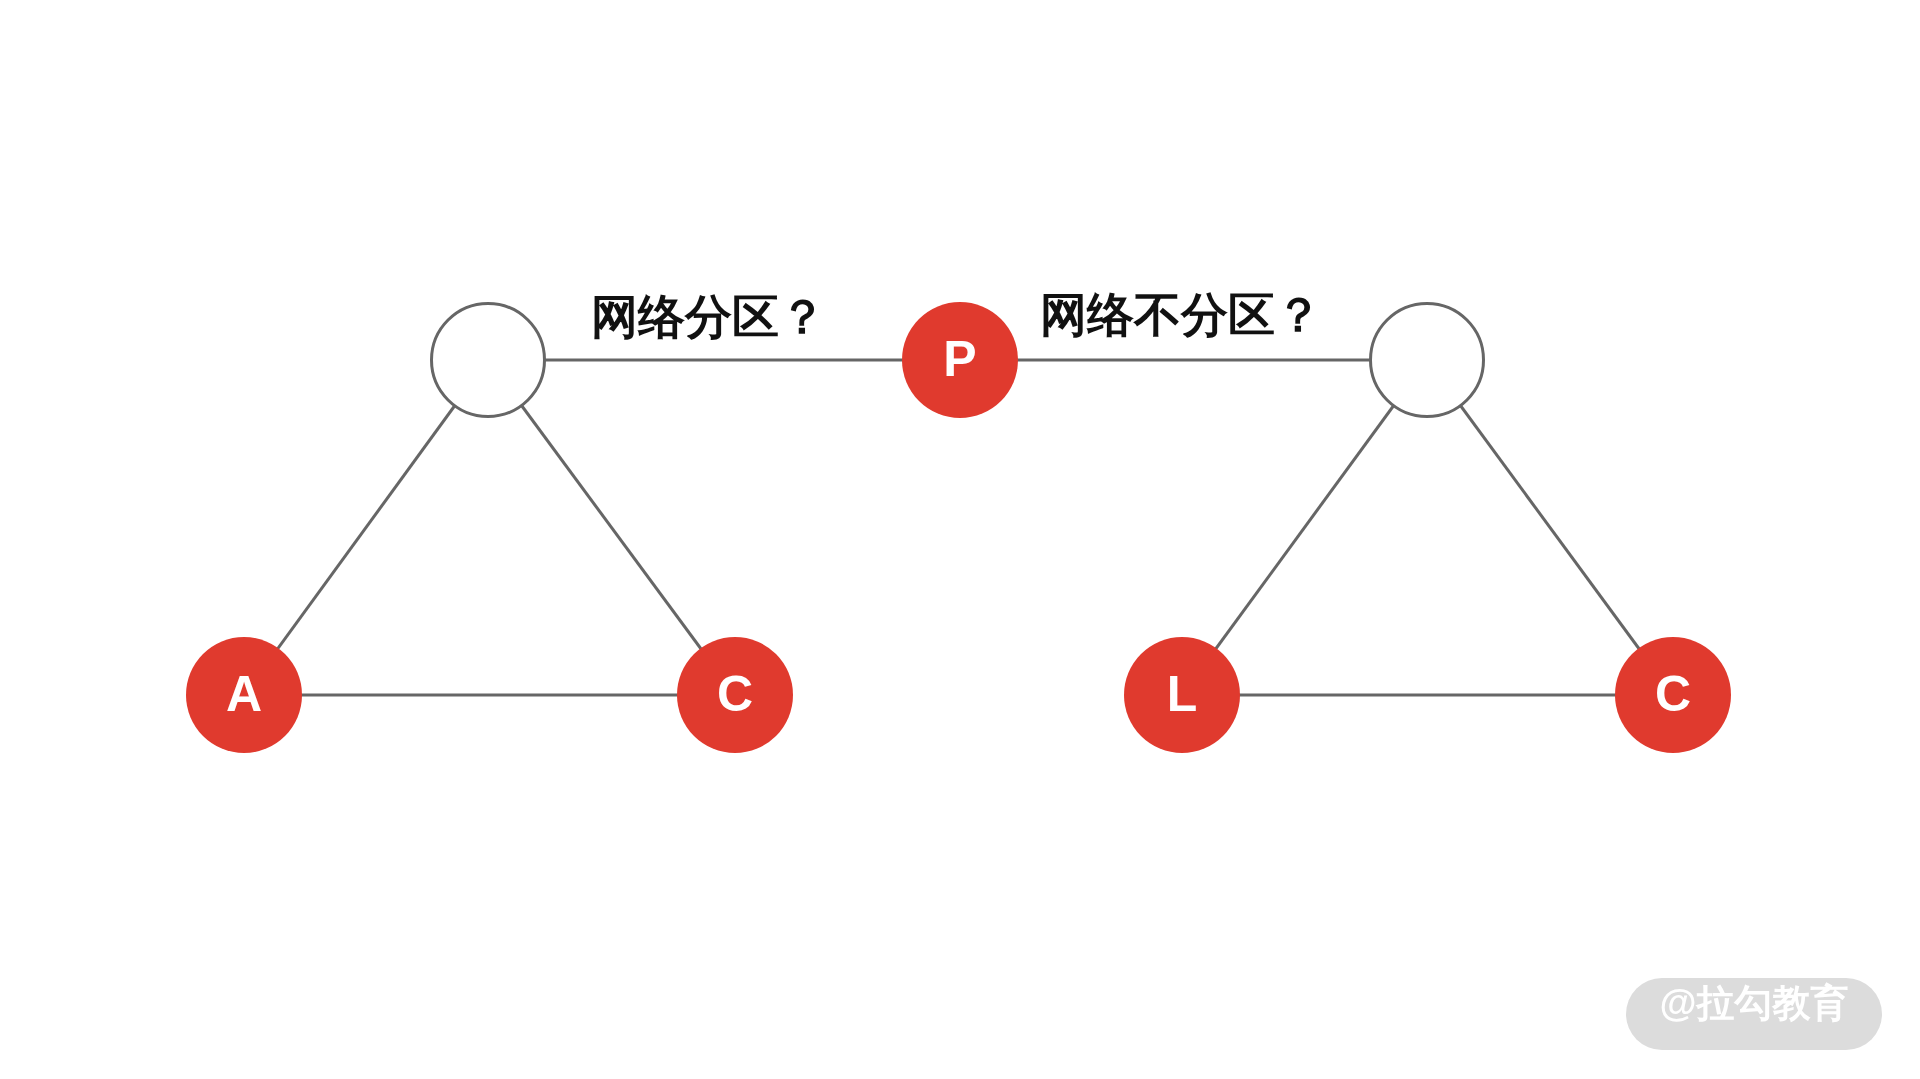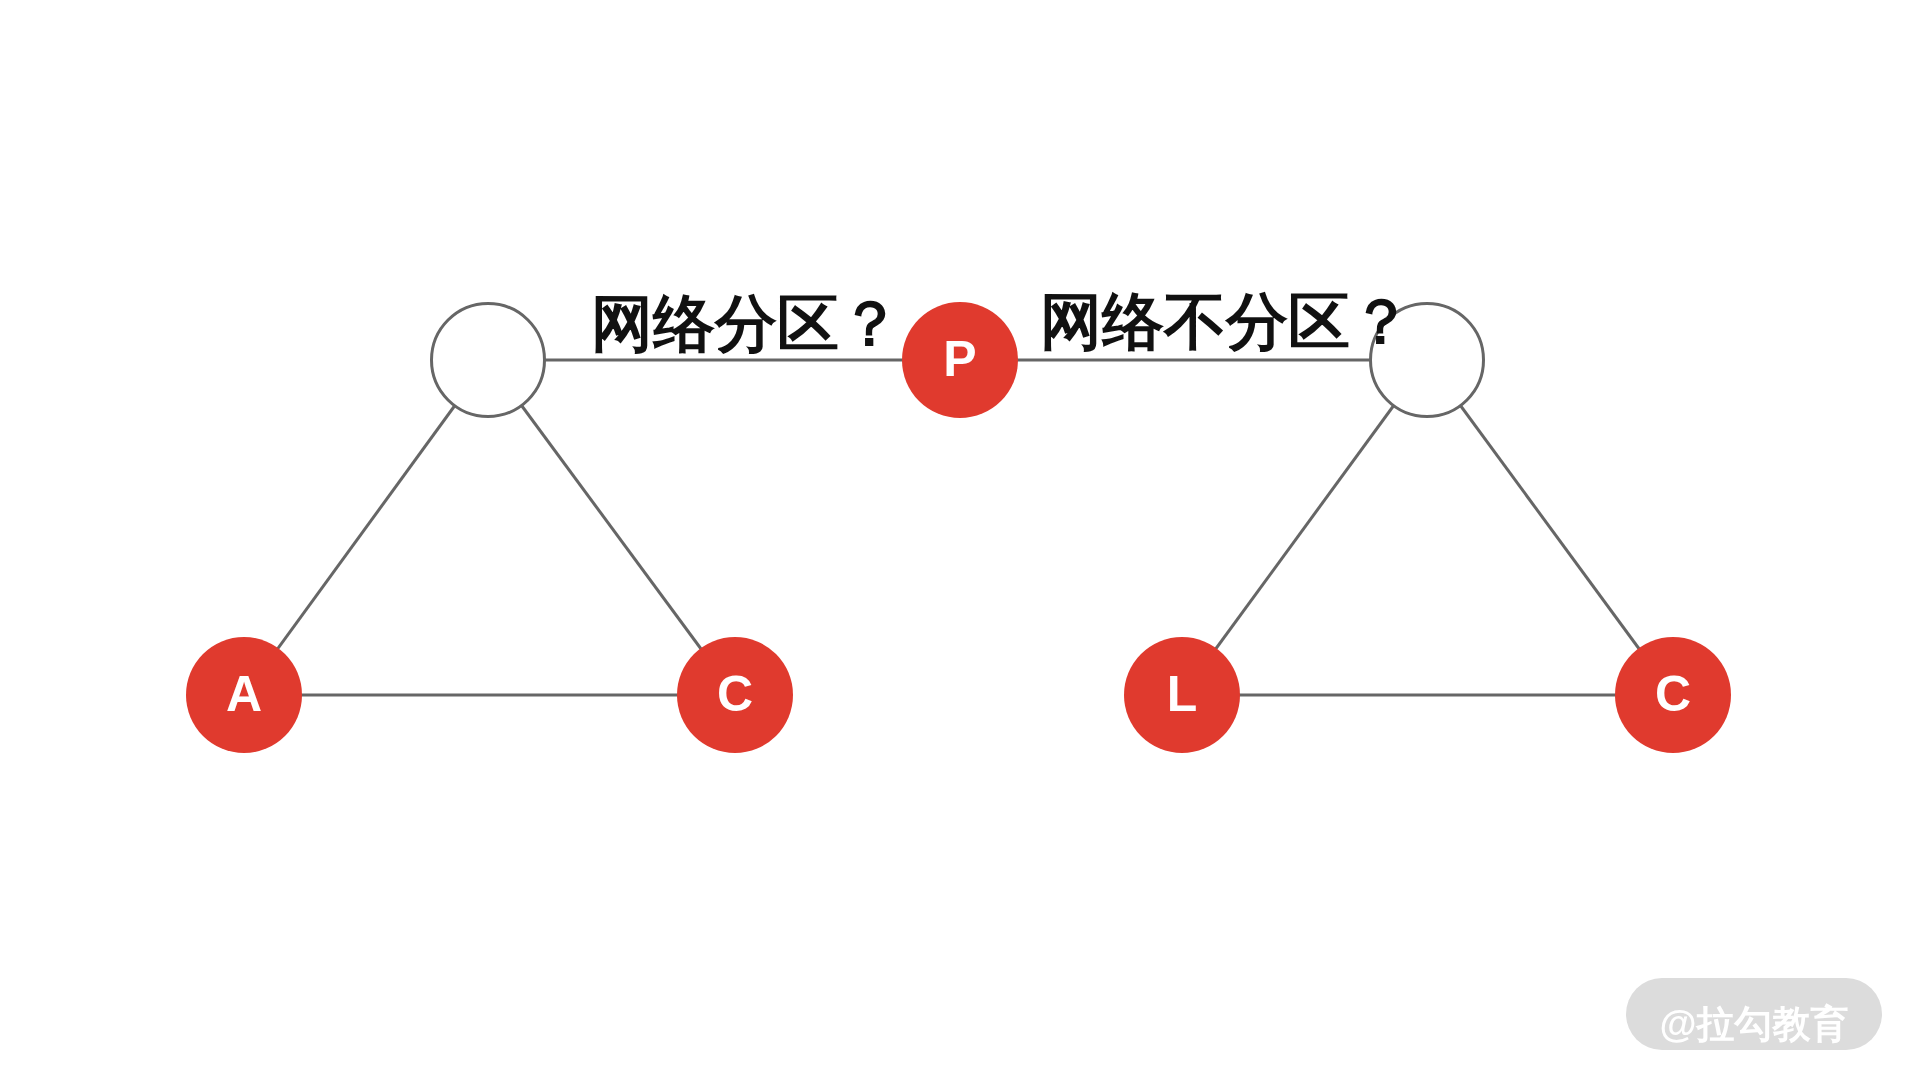--- a/index.html
+++ b/index.html
@@ -50,21 +50,21 @@
     line-height: 1;
   }
   .node-label {
     display: block;
     transform: translateY(-1px);
   }
   .question {
     position: absolute;
     z-index: 3;
     color: #111111;
-    font-size: 62px;
+    font-size: 47px;
     font-weight: 700;
     line-height: 1;
     white-space: nowrap;
     letter-spacing: 0;
   }
   .question.left-q  { left: 591px;  top: 293px; }
   .question.right-q { left: 1040px; top: 291px; text-align: center; }
 
   
   .pos-left-top  { left: 430px;  top: 302px; }
@@ -80,21 +80,21 @@
     left: 1626px;
     top: 978px;
     width: 256px;
     height: 72px;
     border-radius: 36px;
     background: #dcdcdc;
     color: #ffffff;
     font-size: 38px;
     font-weight: 600;
     display: flex;
-    align-items: flex-end;
+    align-items: flex-start;
     justify-content: center;
     z-index: 4;
     white-space: nowrap;
   }
 </style>
 </head>
 <body>
 
 <div class="stage">
 

